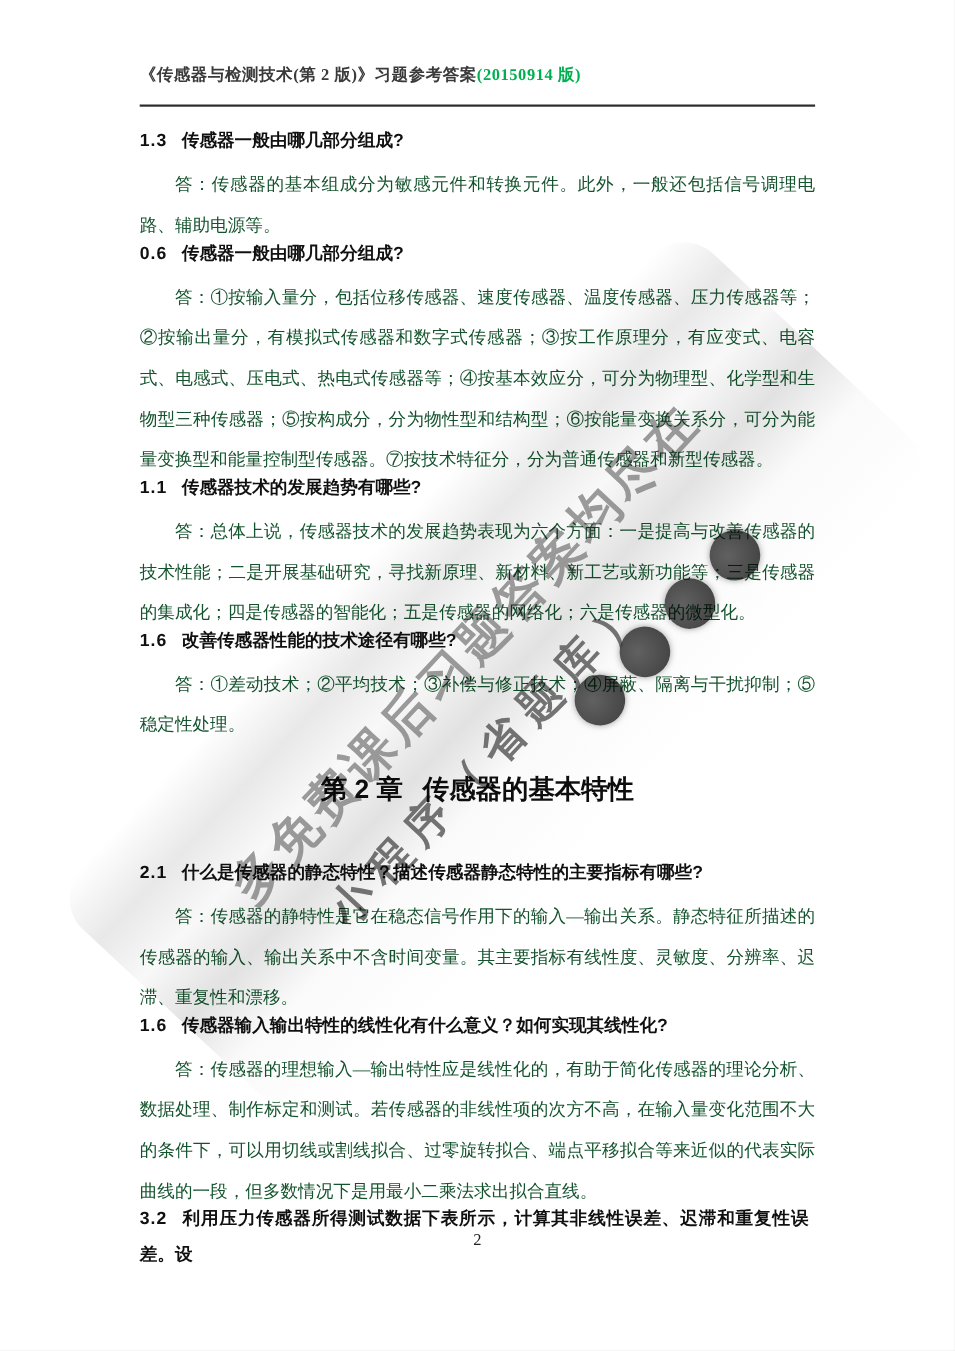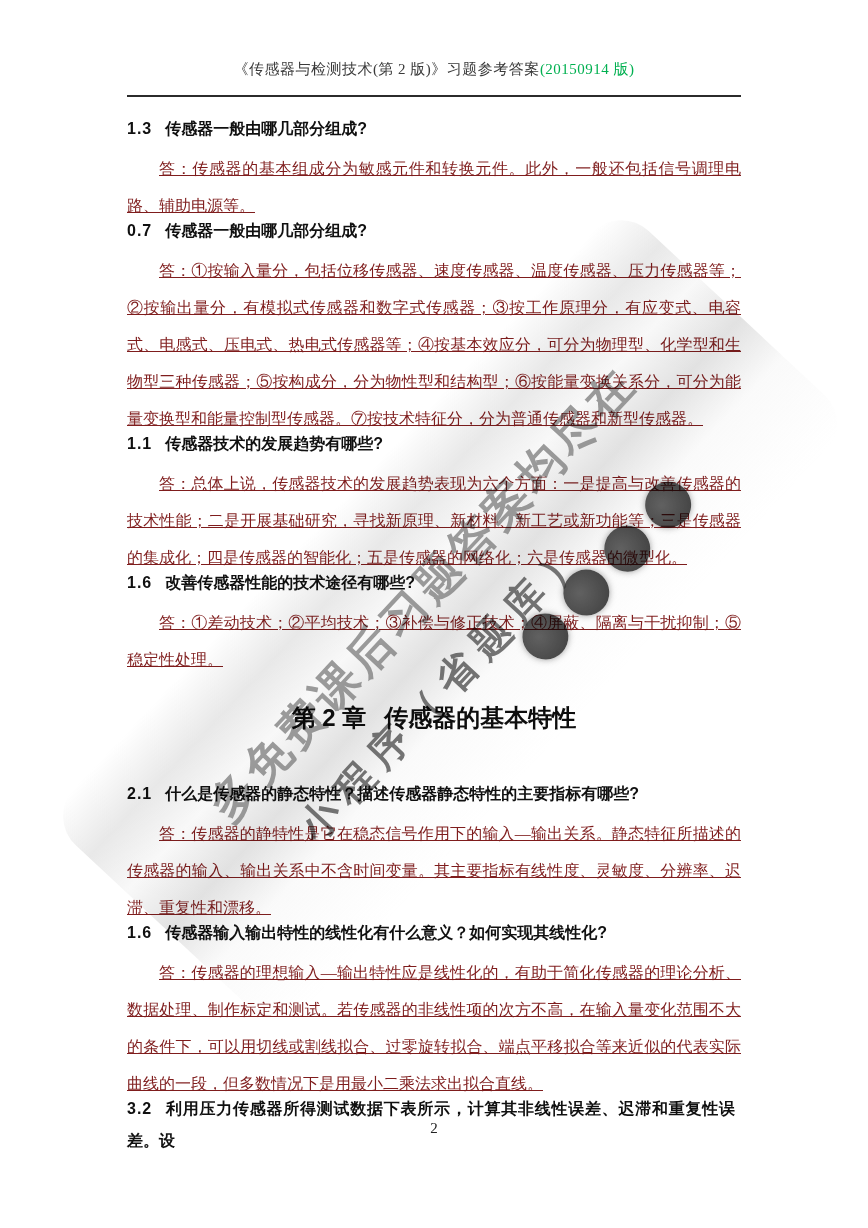--- a/index.html
+++ b/index.html
@@ -7,26 +7,27 @@
     position:relative;
     width:868px;height:1228px;
     background:#ffffff;
     margin:0 auto;
     overflow:hidden;
     font-family:"Liberation Serif","DejaVu Serif",serif;
     color:#1c1c1c;
   }
   .content{padding:58px 127px 0 127px;}
   .doc-header{
-    text-align:center;
+    text-align:left;
     font-size:15px;
     line-height:22px;
     color:#3a3a3a;
     letter-spacing:0.5px;
     white-space:nowrap;
+    font-weight:bold;
   }
   .doc-header .version{color:#00B050;}
   .rule{
     border:none;
     border-top:2px solid #2b2b2b;
     margin:15px 0 25px 0;
   }
   .q{
     font-family:"Liberation Sans","DejaVu Sans",sans-serif;
     font-weight:bold;
@@ -36,22 +37,21 @@
     color:#101010;
     text-align:justify;
   }
   .q .qnum{margin-right:13px;letter-spacing:1px;}
   .a{
     font-size:16px;
     line-height:37px;
     margin:0;
     text-align:justify;
     text-indent:2em;
-    color:#7f1d1d;
-    text-decoration:underline;
+    color:#14532d;
   }
   .chapter{
     font-family:"Liberation Sans","DejaVu Sans",sans-serif;
     font-weight:bold;
     font-size:24px;
     line-height:34px;
     text-align:center;
     margin:23px 0 52px 0;
     color:#0d0d0d;
   }
@@ -143,21 +143,21 @@
     </div>
 
     <hr class="rule">
 
     <p class="q">
       <span class="qnum">1.3</span><span>传感器一般由哪几部分组成?</span>
     </p>
     <p class="a">答：传感器的基本组成分为敏感元件和转换元件。此外，一般还包括信号调理电路、辅助电源等。</p>
 
     <p class="q">
-      <span class="qnum">0.7</span><span>传感器一般由哪几部分组成?</span>
+      <span class="qnum">0.6</span><span>传感器一般由哪几部分组成?</span>
     </p>
     <p class="a">答：①按输入量分，包括位移传感器、速度传感器、温度传感器、压力传感器等；②按输出量分，有模拟式传感器和数字式传感器；③按工作原理分，有应变式、电容式、电感式、压电式、热电式传感器等；④按基本效应分，可分为物理型、化学型和生物型三种传感器；⑤按构成分，分为物性型和结构型；⑥按能量变换关系分，可分为能量变换型和能量控制型传感器。⑦按技术特征分，分为普通传感器和新型传感器。</p>
 
     <p class="q">
       <span class="qnum">1.1</span><span>传感器技术的发展趋势有哪些?</span>
     </p>
     <p class="a">答：总体上说，传感器技术的发展趋势表现为六个方面：一是提高与改善传感器的技术性能；二是开展基础研究，寻找新原理、新材料、新工艺或新功能等；三是传感器的集成化；四是传感器的智能化；五是传感器的网络化；六是传感器的微型化。</p>
 
     <p class="q">
       <span class="qnum">1.6</span><span>改善传感器性能的技术途径有哪些?</span>

